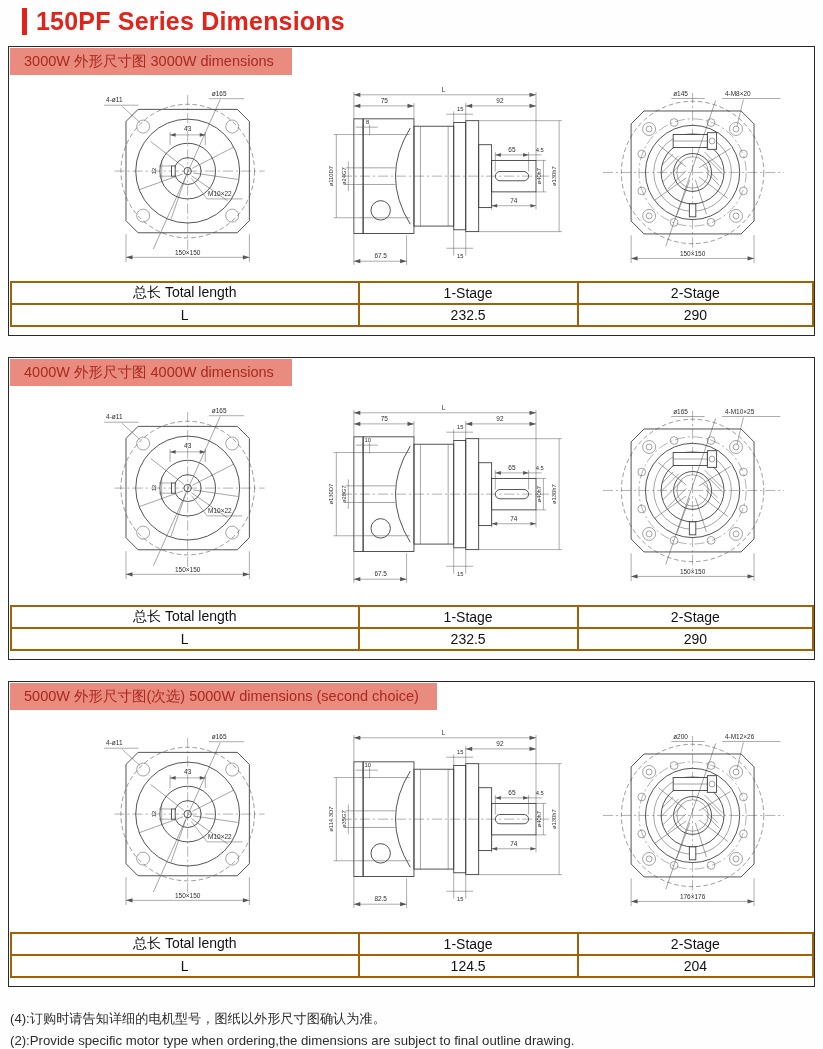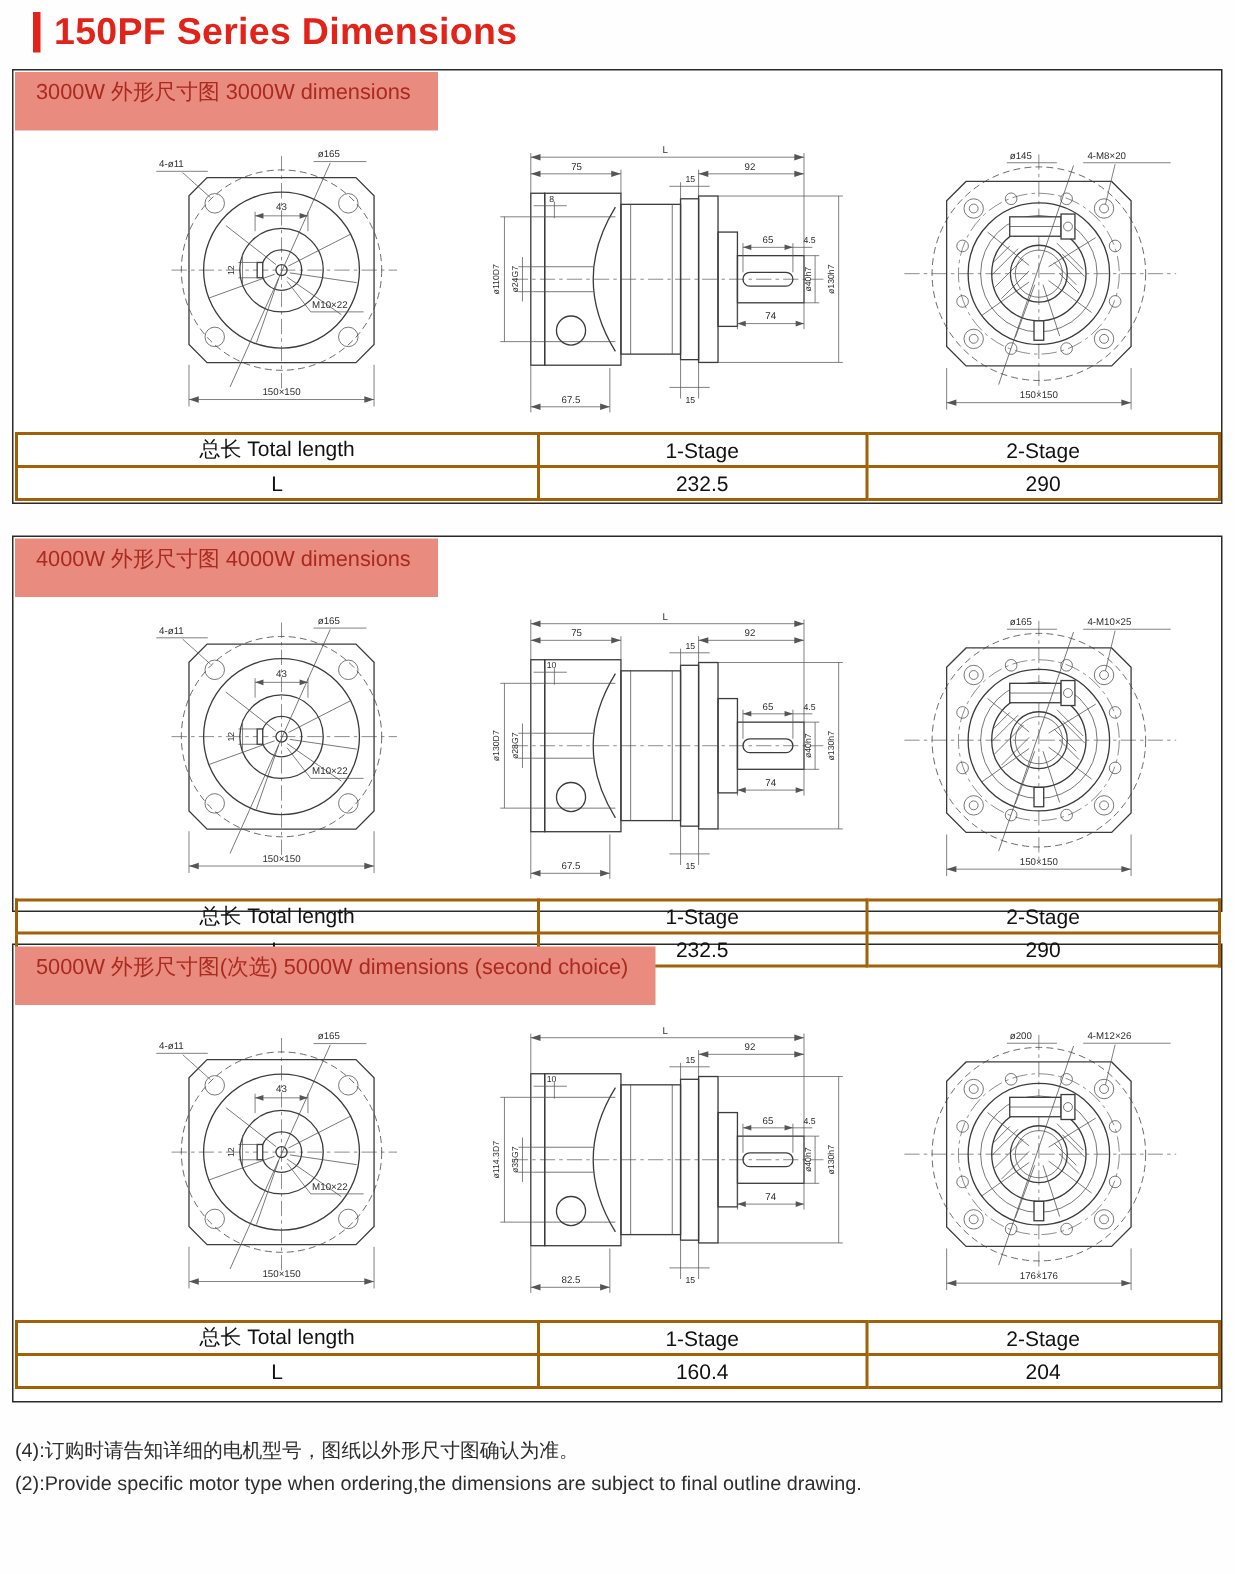--- a/index.html
+++ b/index.html
@@ -11,24 +11,24 @@
     width:823px;height:1049px;background:#fefefe;overflow:hidden;
     font-family:"Liberation Sans","DejaVu Sans",sans-serif;color:#222;
   }
   .title-row{display:flex;align-items:center;margin:7px 0 10px 22px;text-align:right;}
   .title-bar{width:5px;height:27px;background:var(--accent);margin-right:9px;}
   h1.page-title{margin:0;font-size:25px;font-weight:bold;color:var(--accent);letter-spacing:.2px;}
   .panel{
     margin:0 8px 21px 8px;border:1.5px solid #2a2a2a;background:#fff;
     display:flex;flex-direction:column;
   }
-  .panel-1{height:290px;} .panel-2{height:251px;} .panel-3{height:306px;}
+  .panel-1{height:290px;} .panel-2{height:303px;} .panel-3{height:306px;}
   .panel-header{
     display:inline-block;align-self:flex-start;background:var(--hdr-bg);color:var(--hdr-tx);
-    font-size:14.5px;padding:4px 18px 16px 14px;margin:1px 0 0 1px;min-width:240px;
+    font-size:14.5px;padding:4px 18px 4px 14px;margin:1px 0 0 1px;min-width:240px;
   }
   .drawings{flex:1;display:flex;align-items:center;justify-content:flex-start;padding:2px 2px 0 72px;gap:4px;}
   .dw{display:block;}
   
   .d-ln{stroke:var(--line);stroke-width:.95;fill:none;}
   .d-fill{stroke:var(--line);stroke-width:.95;fill:#fff;}
   .d-thin{stroke:#4d4d4d;stroke-width:.55;fill:none;}
   .d-dash{stroke:#4d4d4d;stroke-width:.6;fill:none;stroke-dasharray:5 3;}
   .d-cl{stroke:#5a5a5a;stroke-width:.5;fill:none;stroke-dasharray:11 3 2.5 3;}
   .d-dim{stroke:#5a5a5a;stroke-width:.55;fill:none;}
@@ -737,21 +737,21 @@
 
     <table class="dim-table">
       <tbody>
           <tr>
         <th class="c0">总长 Total length</th>
         <th class="c1">1-Stage</th>
         <th class="c2">2-Stage</th>
       </tr>
       <tr>
         <td>L</td>
-        <td>160.4</td>
+        <td>124.5</td>
         <td>204</td>
       </tr>
     </tbody>
       </table>
   </section>
 </div>
 
 <div class="notes">
   <p>(4):订购时请告知详细的电机型号，图纸以外形尺寸图确认为准。</p>
   <p>(2):Provide specific motor type when ordering,the dimensions are subject to final outline drawing.</p>

